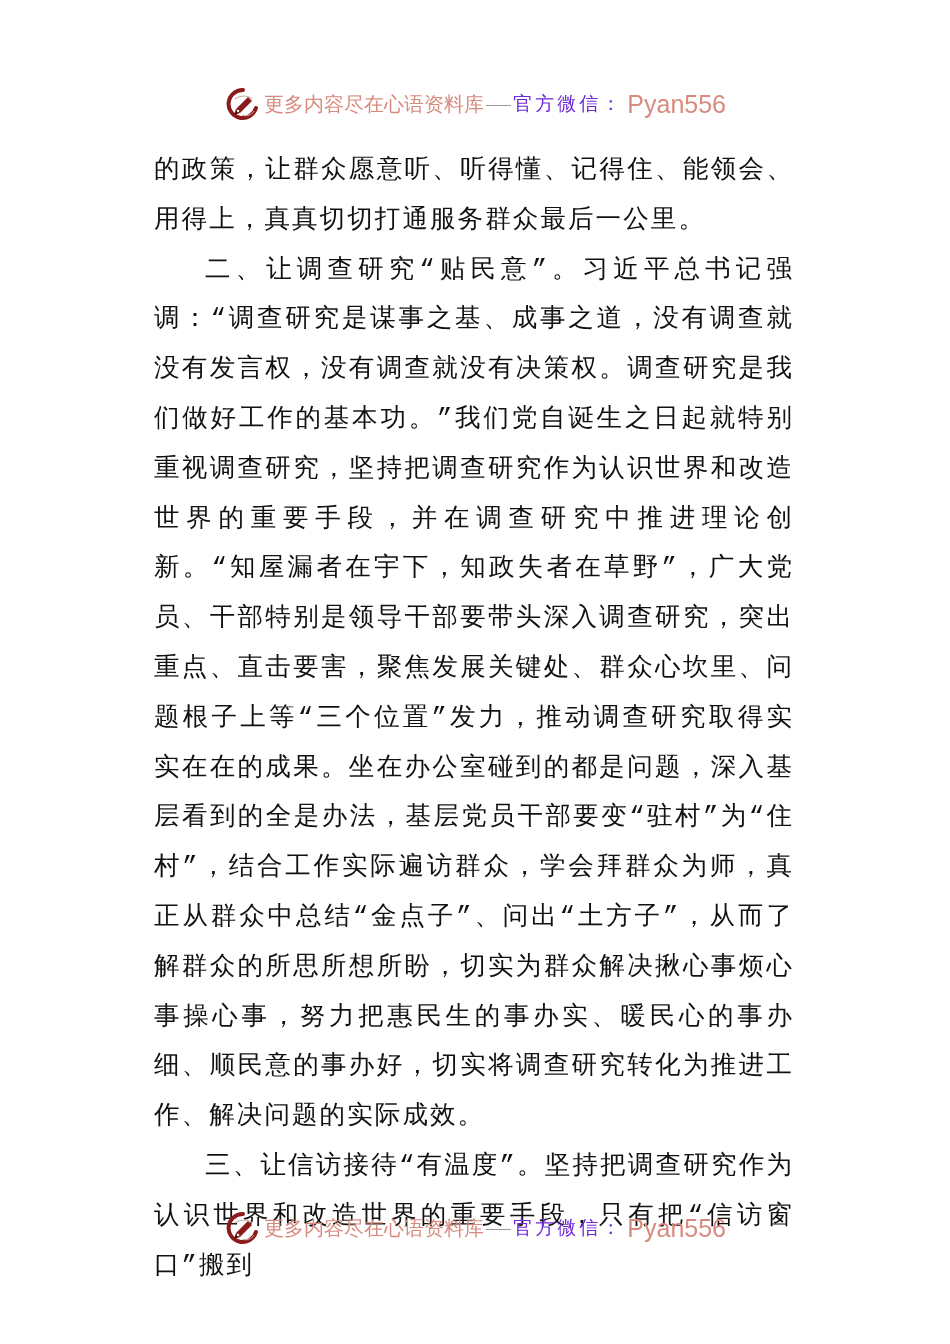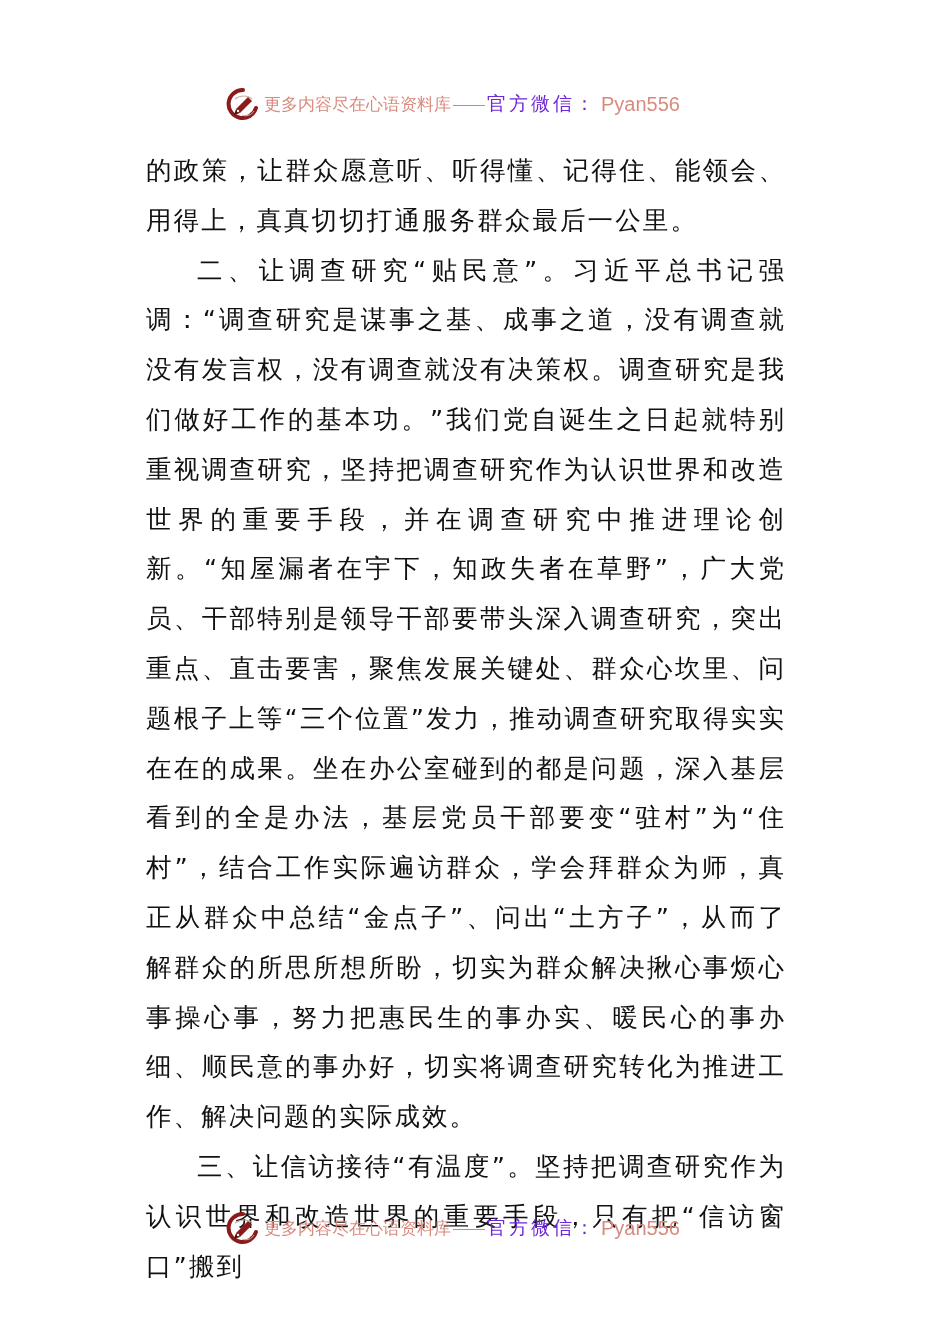--- a/index.html
+++ b/index.html
@@ -27,50 +27,51 @@
     .banner.top { top: 84px; }
     .banner.bottom { top: 1208px; }
     .banner .logo {
       width: 34px;
       height: 34px;
       margin-right: 4px;
       flex: 0 0 auto;
     }
     .banner .site {
       font-family: "DejaVu Serif", serif;
-      font-size: 17px;
+      font-size: 20px;
       color: #d98a7e;
       letter-spacing: 0px;
     }
     .banner .dash {
       display: inline-block;
       width: 32px;
       height: 1px;
       background: #9a9a9a;
       margin: 0 2px;
       position: relative;
       top: 1px;
     }
     .banner .wechat {
       font-family: "DejaVu Serif", serif;
       font-size: 19px;
       color: #6d28d9;
       letter-spacing: 3px;
     }
     .banner .wechat-id {
       font-family: "Liberation Sans", sans-serif;
-      font-size: 20px;
+      font-size: 25px;
       color: #d98a7e;
       margin-left: 4px;
     }
     .content {
       position: absolute;
-      left: 146px;
+      left: 154px;
       top: 146px;
       width: 640px;
+      font-family: Liberation Mono, monospace;
     }
     .content p {
       margin: 0;
       font-size: 25.5px;
       line-height: 49.8px;
       letter-spacing: 2.1px;
       text-align: justify;
       word-break: break-all;
     }
     .content p.indent {

